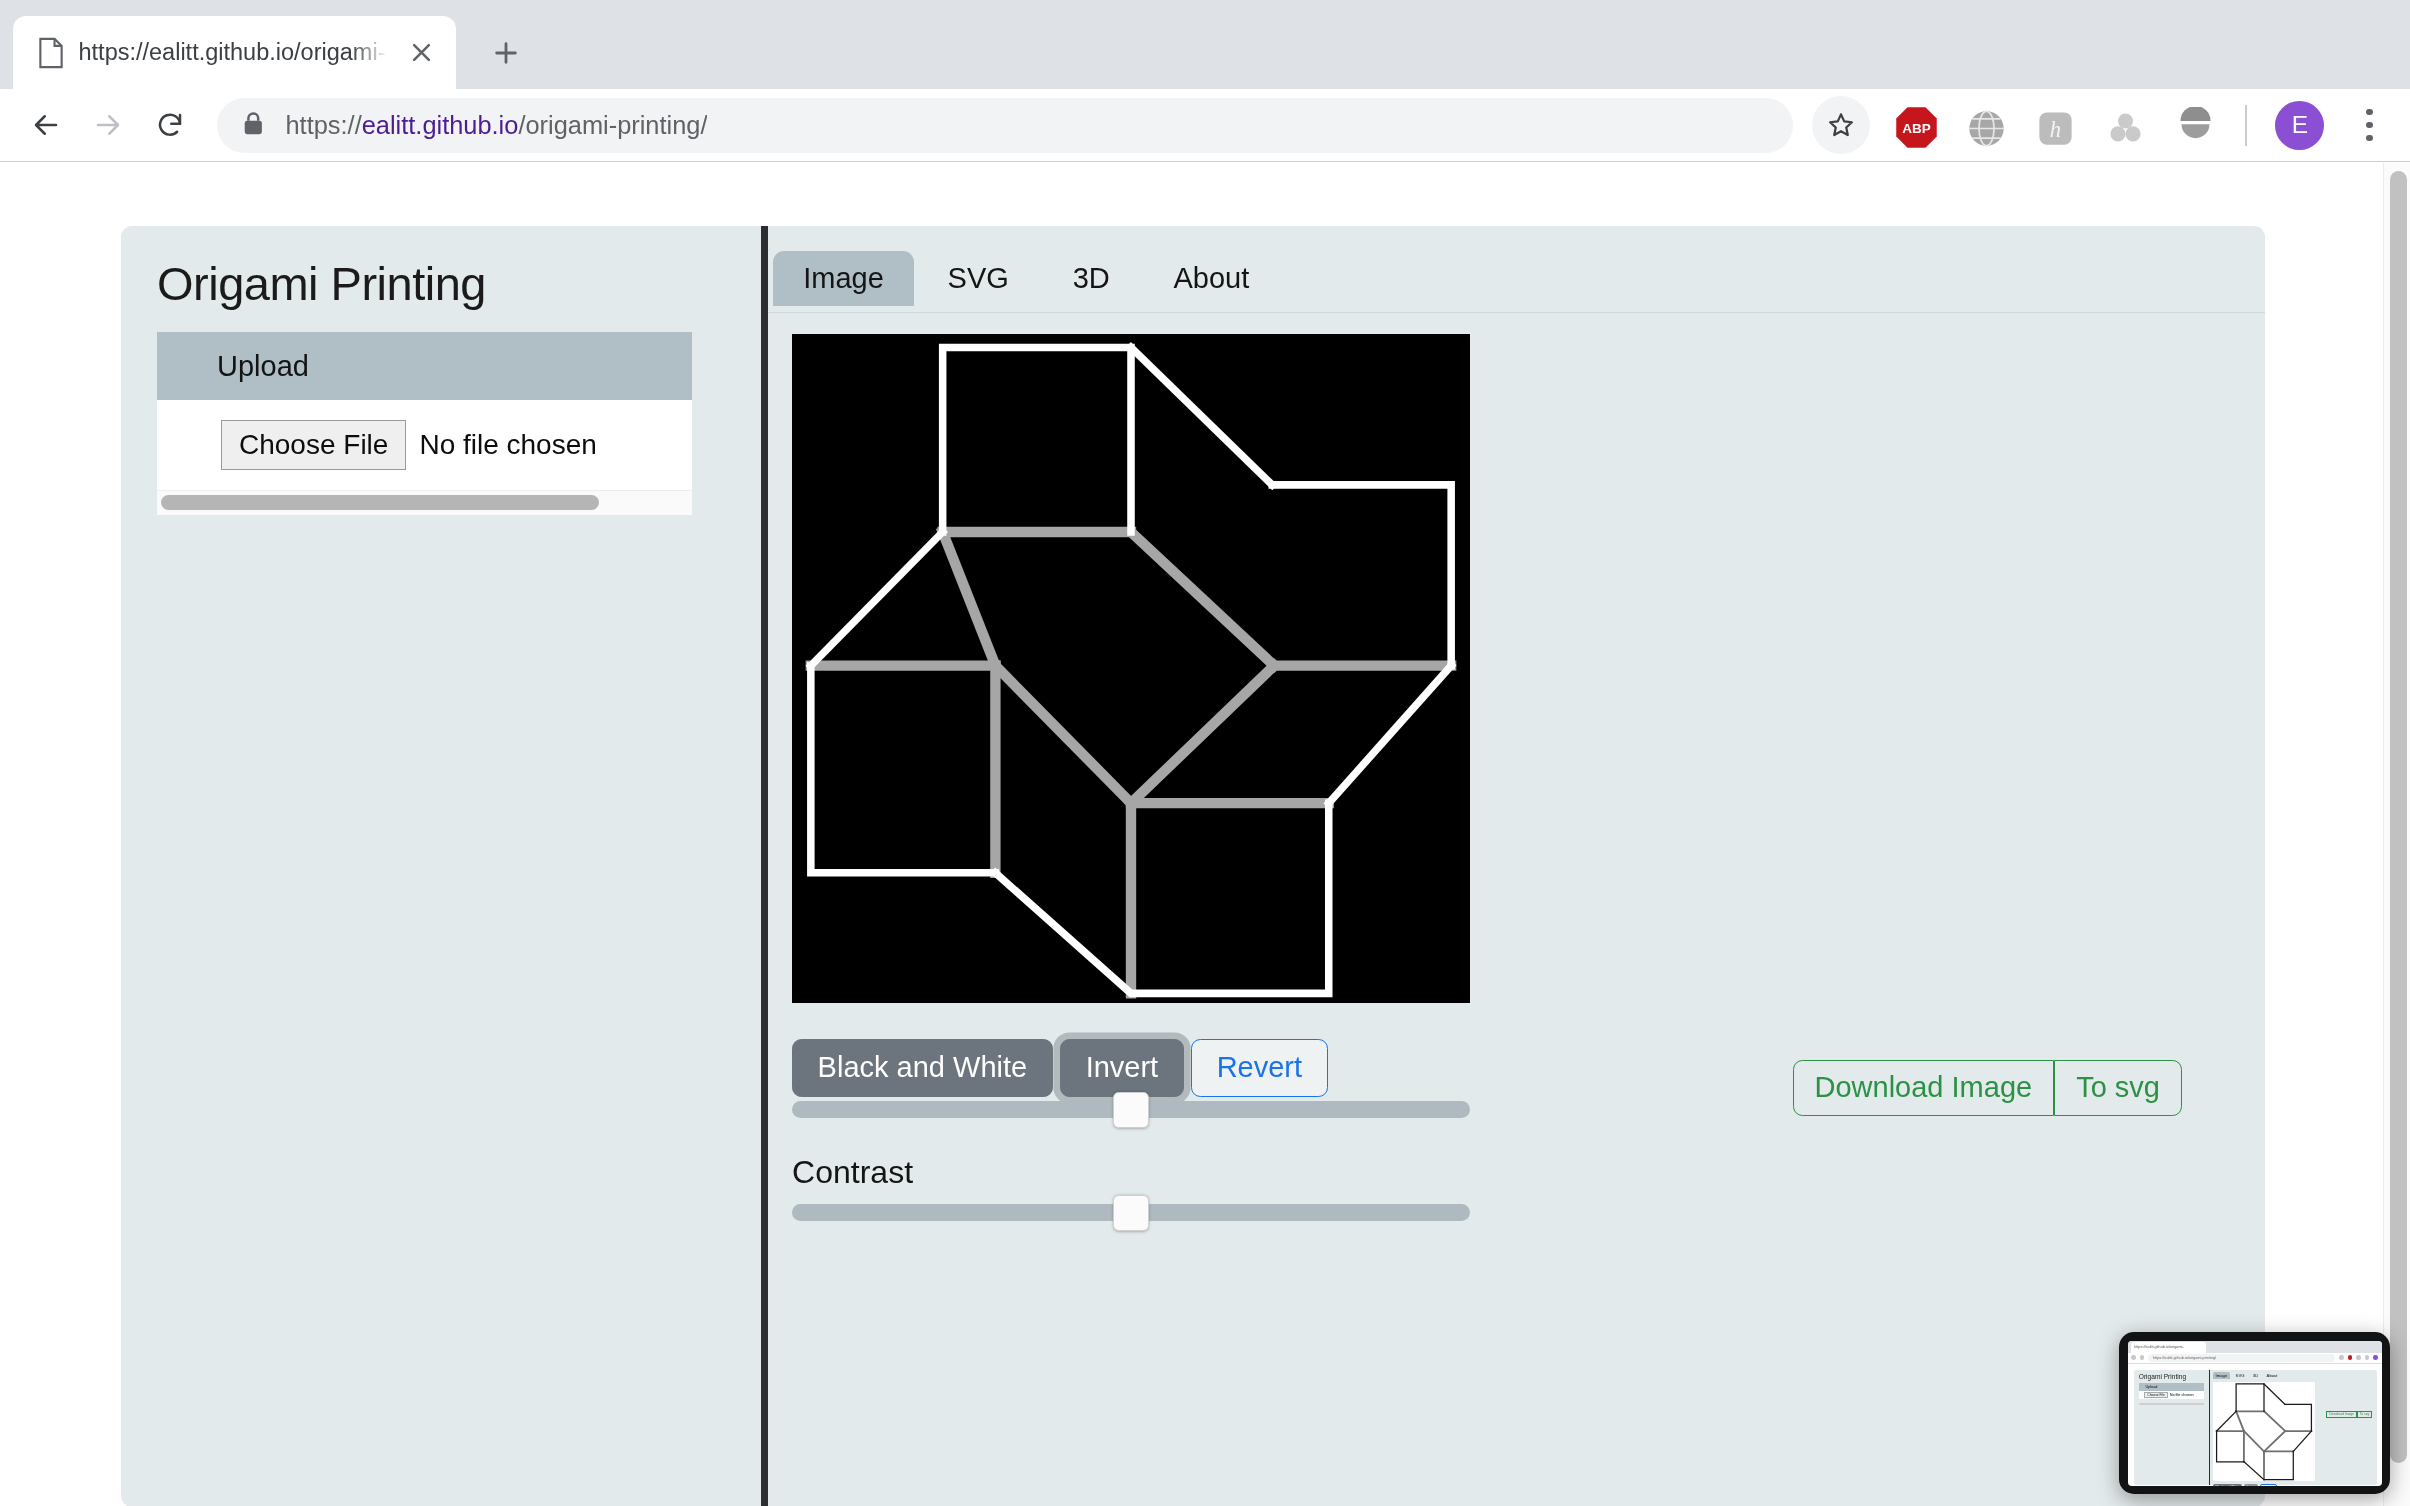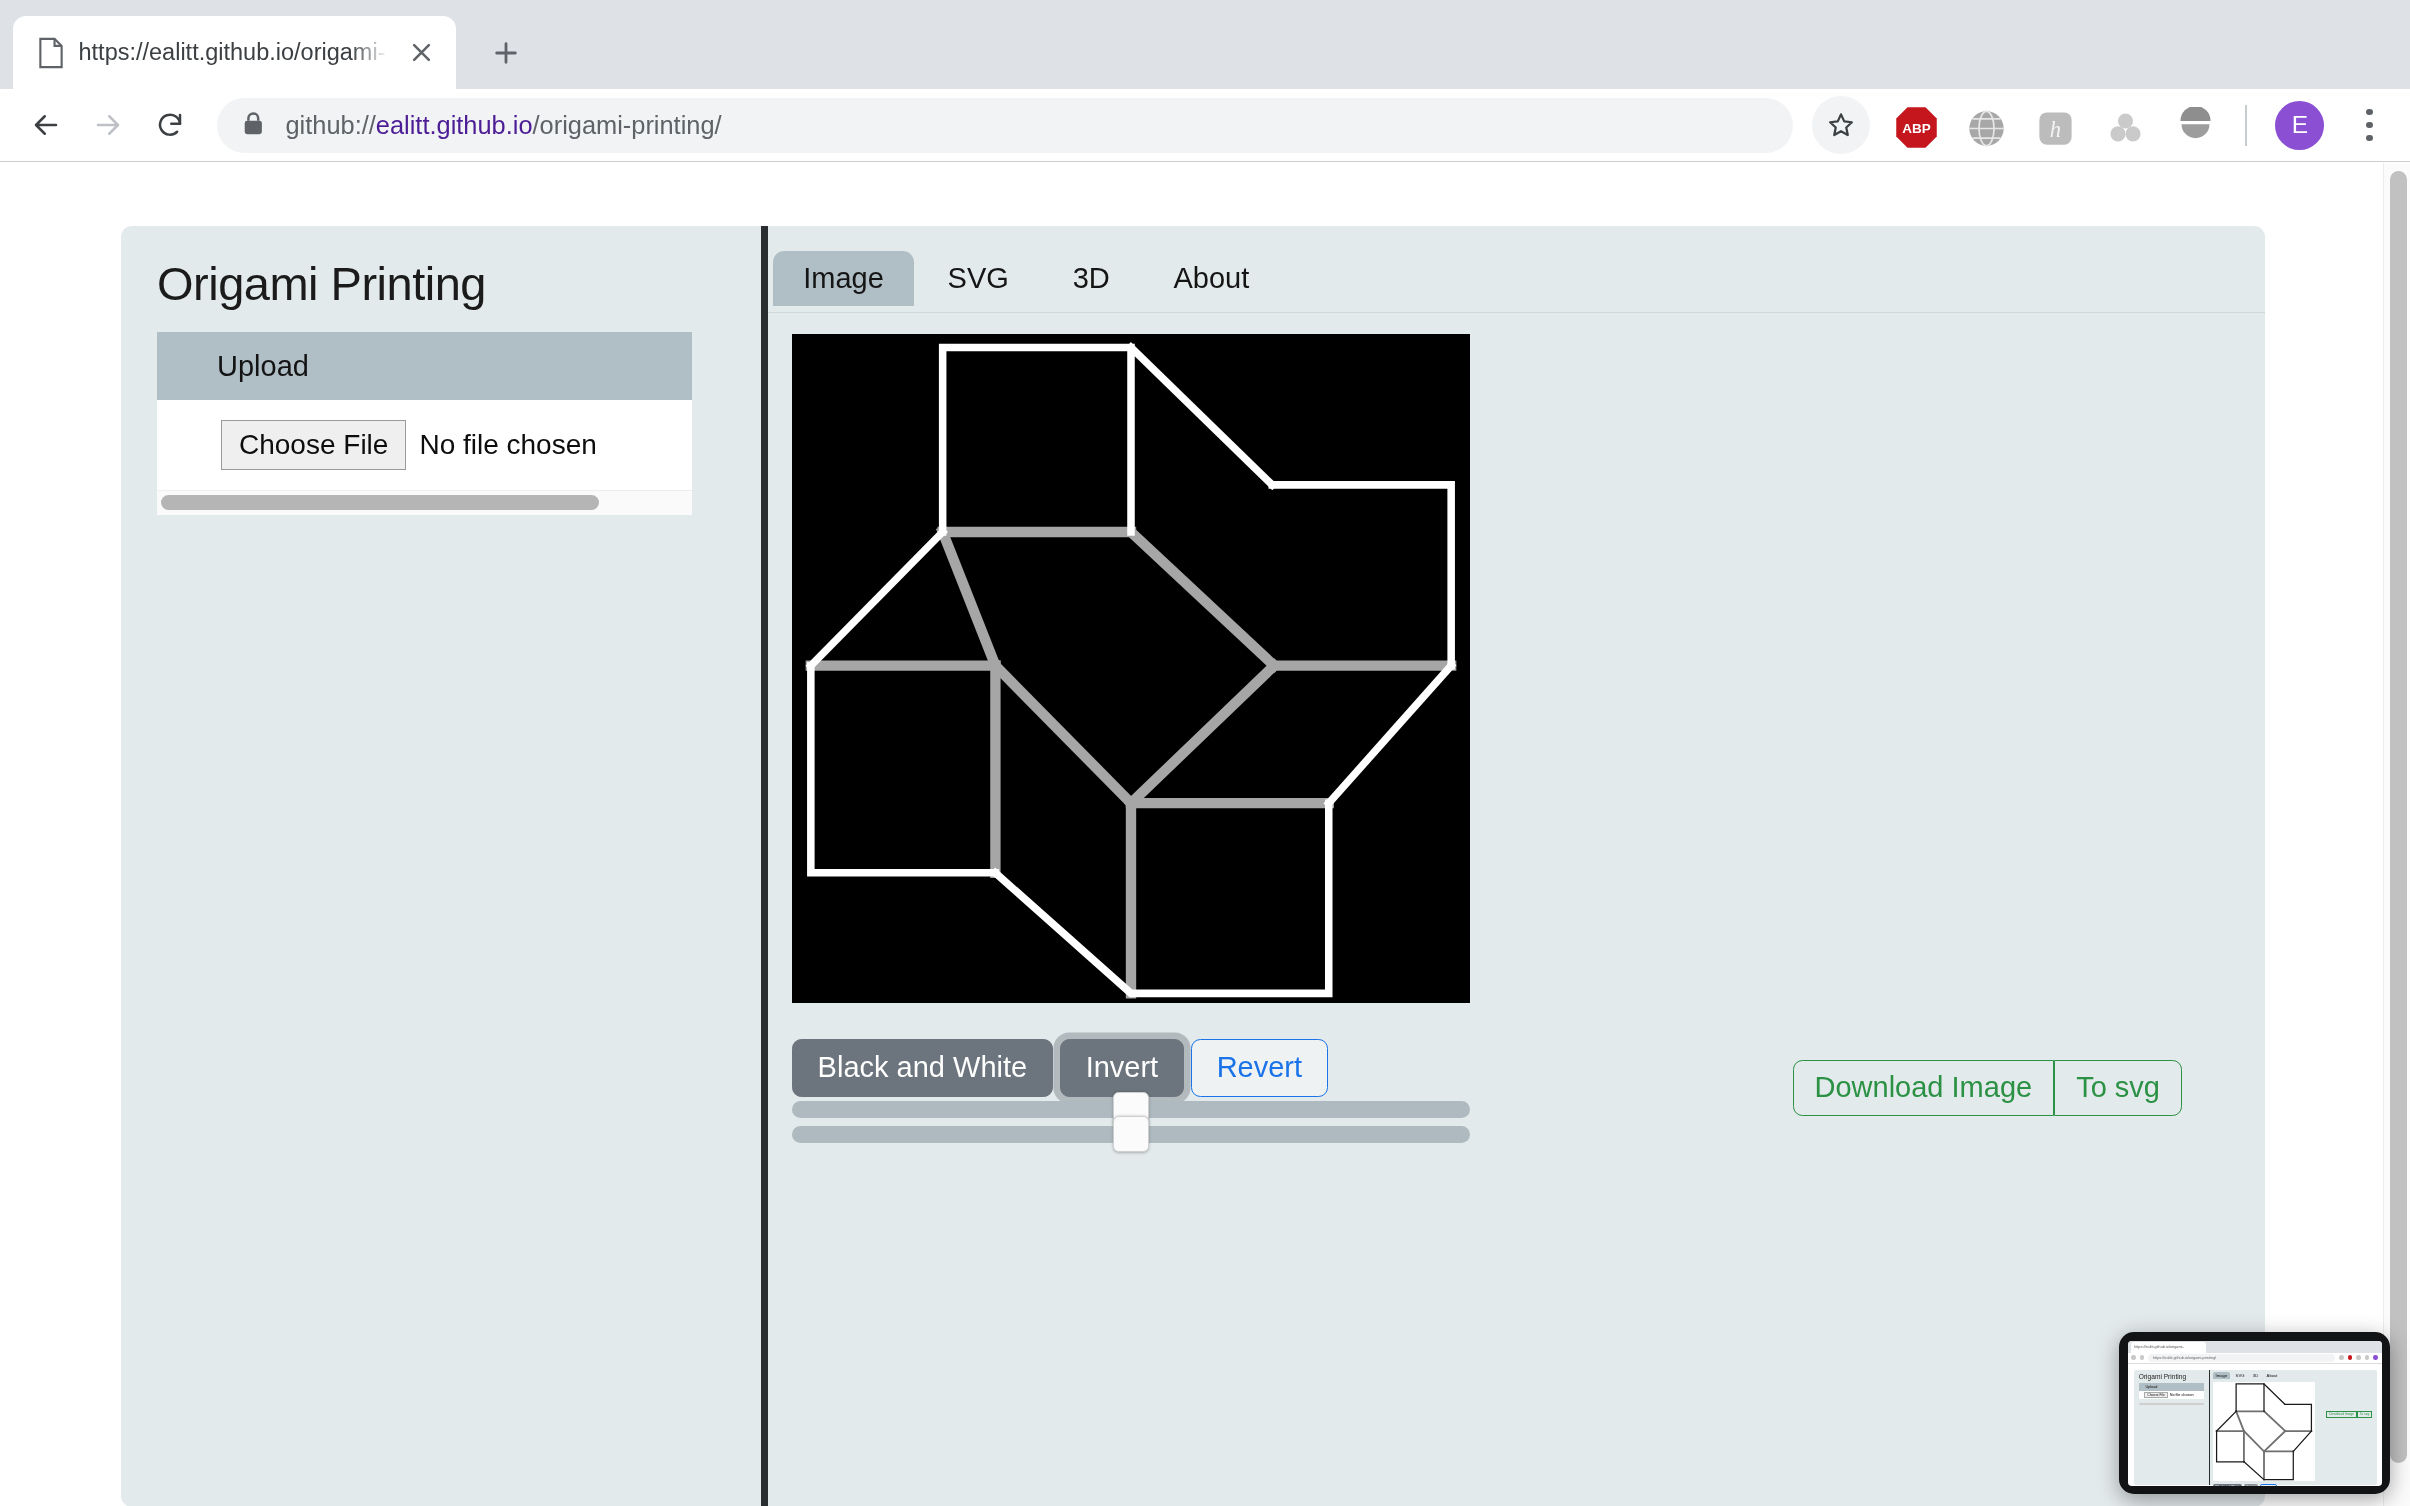--- a/index.html
+++ b/index.html
@@ -323,21 +323,21 @@
       </svg>
     </div>
 
     <div class="omnibox">
       <span>
         <svg width="22.6" height="24.5" viewBox="0 0 18 20">
           <rect x="2" y="8" width="14" height="11" rx="2" fill="#5f6368"></rect>
           <path d="M5 8V6a4 4 0 0 1 8 0v2" fill="none" stroke="#5f6368" stroke-width="2"></path>
         </svg>
       </span>
-      <span class="omnibox-url"><span>github://</span><span class="host">ealitt.github.io</span><span>/origami-printing/</span></span>
+      <span class="omnibox-url"><span>https://</span><span class="host">ealitt.github.io</span><span>/origami-printing/</span></span>
     </div>
 
     <div class="star-btn">
       <svg width="30" height="30" viewBox="0 0 24 24">
         <path d="M12 3.5l2.6 5.6 6.1.7-4.5 4.2 1.2 6-5.4-3-5.4 3 1.2-6L3.3 9.8l6.1-.7z" fill="none" stroke="#3c4043" stroke-width="1.8" stroke-linejoin="round"></path>
       </svg>
     </div>
 
     <div class="ext">
       <svg width="45" height="45" viewBox="0 0 40 40">
@@ -453,20 +453,21 @@
         <div class="dl-group">
           <span class="btn-outline-success">Download Image</span>
           <span class="btn-outline-success">To svg</span>
         </div>
 
         <div class="slider">
           <div class="slider-track"></div>
           <div class="slider-thumb" style="left:321px"></div>
         </div>
 
+        <div class="slider-label">Contrast</div>
         <div class="slider">
           <div class="slider-track"></div>
           <div class="slider-thumb" style="left:321px"></div>
         </div>
 
       </div>
     </div>
 
     <div class="device-preview">
       <div class="device-screen">

